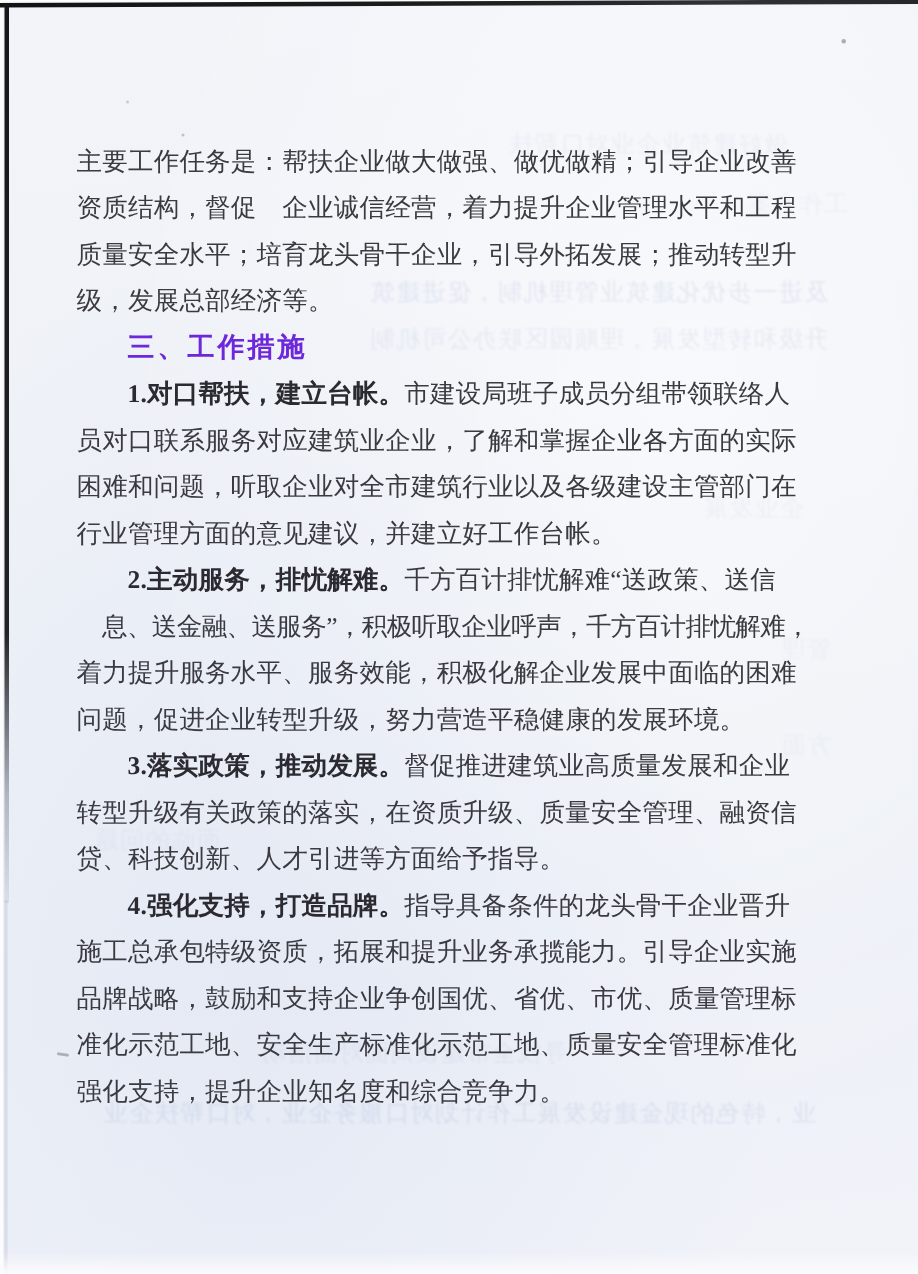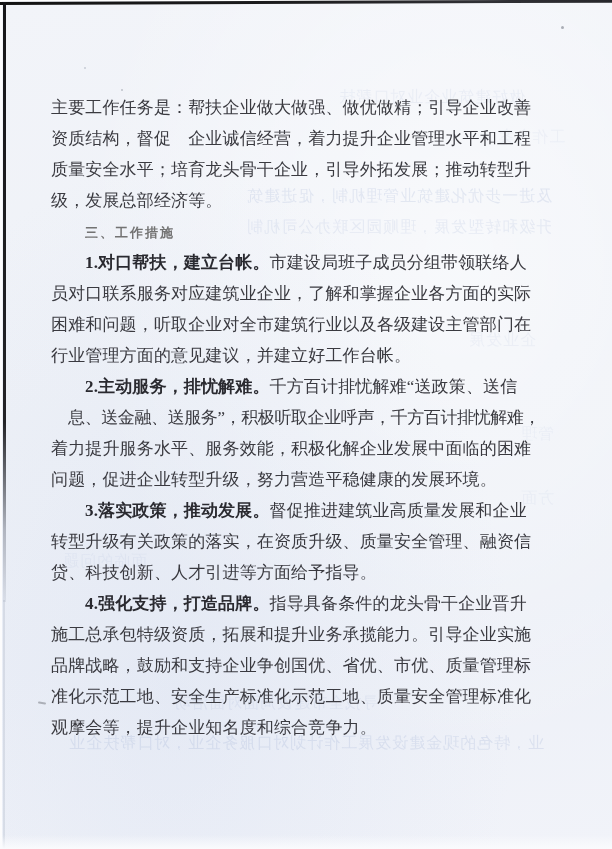--- a/index.html
+++ b/index.html
@@ -15,21 +15,21 @@
            radial-gradient(ellipse at 75% 30%, rgba(255,255,255,0.55), rgba(255,255,255,0) 60%),
            linear-gradient(172deg,#f2f4f9 0%,#eef1f7 45%,#edf0f7 72%,#f1f3f9 100%);}
 
   
   .textblock{position:absolute;left:51px;top:92px;width:489px;
              color:#3a3a40;font-size:17px;letter-spacing:0.15px;}
   .ln{height:31px;line-height:31px;white-space:nowrap;}
   .ind{padding-left:34px;}
   .tight{letter-spacing:-0.4px;text-align:right;}
   .lead{font-weight:700;color:#2a2a30;}
-  .heading-text{font-weight:700;font-size:13px;letter-spacing:2px;color:#737373;}
+  .heading-text{font-weight:700;font-size:18px;letter-spacing:2px;color:#6d28d9;}
 
   
   .bleed{position:absolute;transform:scaleX(-1);color:#7d93c4;filter:blur(0.7px);
          white-space:nowrap;font-size:16px;line-height:1.2;letter-spacing:1px;
          font-family:"Liberation Serif","DejaVu Serif",serif;}
 
   
   .edge-top{position:absolute;top:2px;left:-3px;width:622px;height:3px;
             background:linear-gradient(to right,#131313,#1d1d1f 50%,#313136 78%,#26262a);
             transform:rotate(-0.22deg);transform-origin:left center;}
@@ -78,21 +78,21 @@
     <div class="ln tight"><span>息、送金融、送服务”，积极听取企业呼声，千方百计排忧解难，</span></div>
     <div class="ln"><span>着力提升服务水平、服务效能，积极化解企业发展中面临的困难</span></div>
     <div class="ln"><span>问题，促进企业转型升级，努力营造平稳健康的发展环境。</span></div>
     <div class="ln ind"><span class="lead">3.落实政策，推动发展。</span><span>督促推进建筑业高质量发展和企业</span></div>
     <div class="ln"><span>转型升级有关政策的落实，在资质升级、质量安全管理、融资信</span></div>
     <div class="ln"><span>贷、科技创新、人才引进等方面给予指导。</span></div>
     <div class="ln ind"><span class="lead">4.强化支持，打造品牌。</span><span>指导具备条件的龙头骨干企业晋升</span></div>
     <div class="ln"><span>施工总承包特级资质，拓展和提升业务承揽能力。引导企业实施</span></div>
     <div class="ln"><span>品牌战略，鼓励和支持企业争创国优、省优、市优、质量管理标</span></div>
     <div class="ln"><span>准化示范工地、安全生产标准化示范工地、质量安全管理标准化</span></div>
-    <div class="ln"><span>观摩会等，提升企业知名度和综合竞争力。</span></div>
+    <div class="ln"><span>强化支持，提升企业知名度和综合竞争力。</span></div>
   </div>
 
   <div class="sliver-left"></div>
   <div class="edge-top"></div>
   <div class="edge-left"></div>
   <div class="edge-left-lower"></div>
   <div class="strip-bottom"></div>
   <div class="speck speck1"></div>
   <div class="speck speck2"></div>
   <div class="speck speck3"></div>

